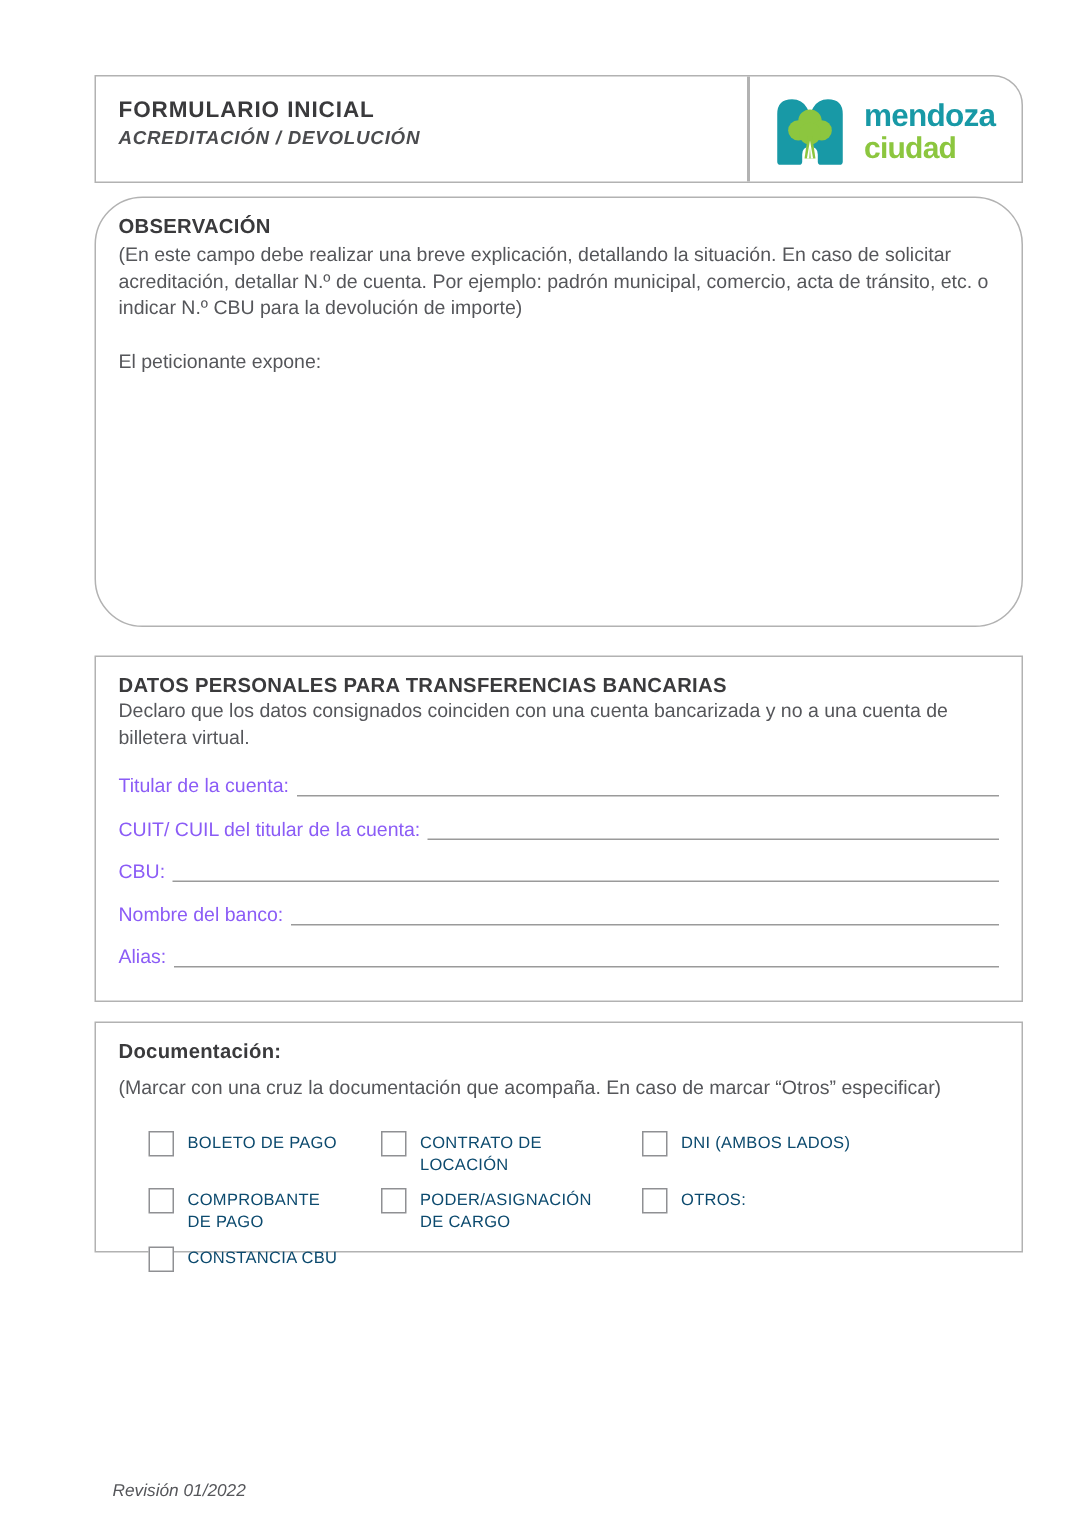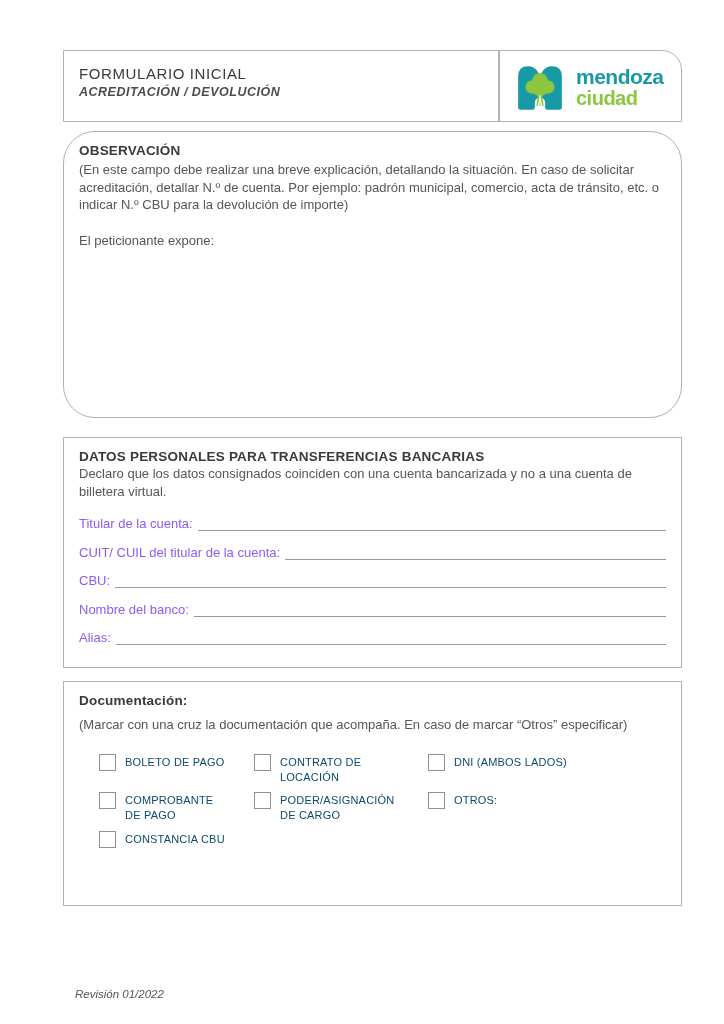--- a/index.html
+++ b/index.html
@@ -17,21 +17,21 @@
     left: 63px;
     width: 619px;
     border: 1.5px solid #b2b2b2;
     background: #fff;
   }
 
   
   .header-box { top: 50px; height: 72px; border-top-right-radius: 20px; }
   .header-text { position: absolute; left: 15px; top: 14px; }
   .header-title {
-    font-size: 15px; font-weight: normal; color: #3a3a3c; letter-spacing: 0.6px;
+    font-size: 15px; font-weight: bold; color: #3a3a3c; letter-spacing: 0.6px;
   }
   .header-subtitle {
     font-size: 12.5px; font-weight: bold; font-style: italic; color: #4b4c4f;
     letter-spacing: 0.5px; margin-top: 3px;
   }
   .header-divider {
     position: absolute; left: 434px; top: 0; bottom: 0;
     width: 1.5px; background: #b2b2b2;
   }
   .logo { position: absolute; left: 448px; top: 9px; }
@@ -51,21 +51,21 @@
   .bank-decl { margin-top: 1px; max-width: 555px; }
   .fields { margin-top: 16px; }
   .field { display: flex; align-items: flex-end; margin-bottom: 13.5px; }
   .field-label { font-size: 13px; color: #8b5cf6; white-space: nowrap; }
   .field-line {
     flex: 1 1 auto; margin-left: 5px; height: 15px;
     border-bottom: 1px solid #9a9a9a;
   }
 
   
-  .doc-box { top: 681px; height: 225px; }
+  .doc-box { top: 681px; height: 154px; }
   .doc-instr { margin-top: 8px; }
   .cb-grid { margin-top: 21px; margin-left: 20px; }
   .cb-row { display: grid; grid-template-columns: 155px 174px auto; margin-bottom: 9px; }
   .cb-cell { display: flex; align-items: flex-start; }
   .checkbox {
     width: 17px; height: 17px; flex: 0 0 17px;
     border: 1.5px solid #8f9093; background: #fff; margin-right: 9px; margin-top: -1px;
   }
   .cb-label {
     font-size: 11px; color: #0c4a6e; letter-spacing: 0.2px;

